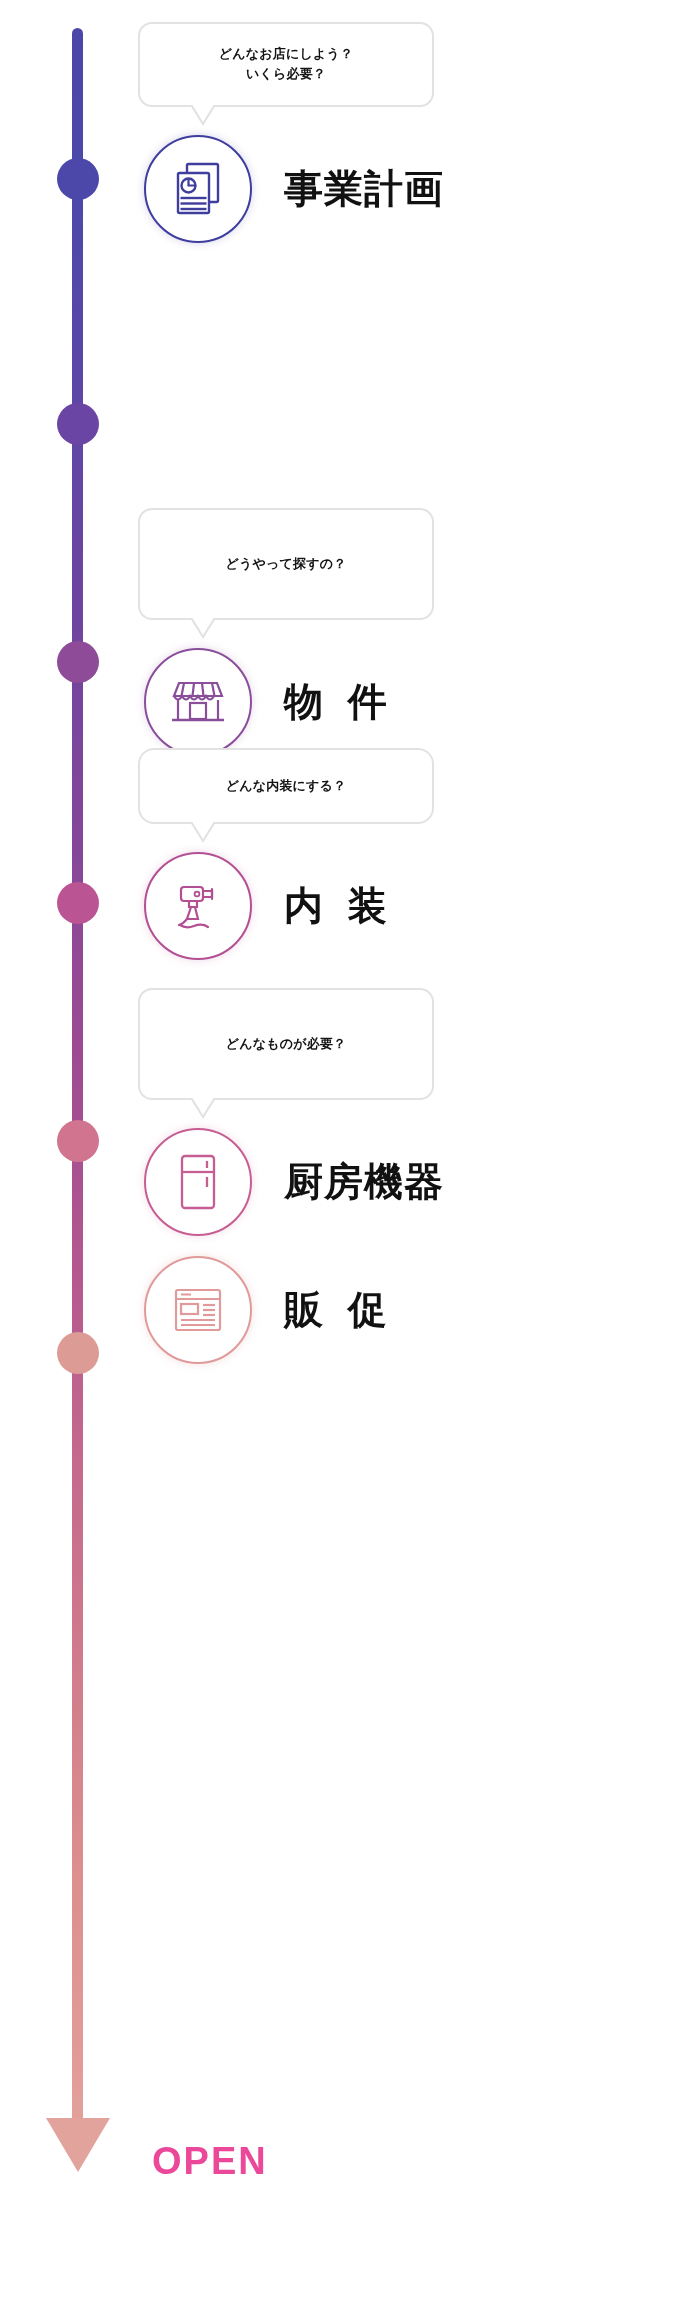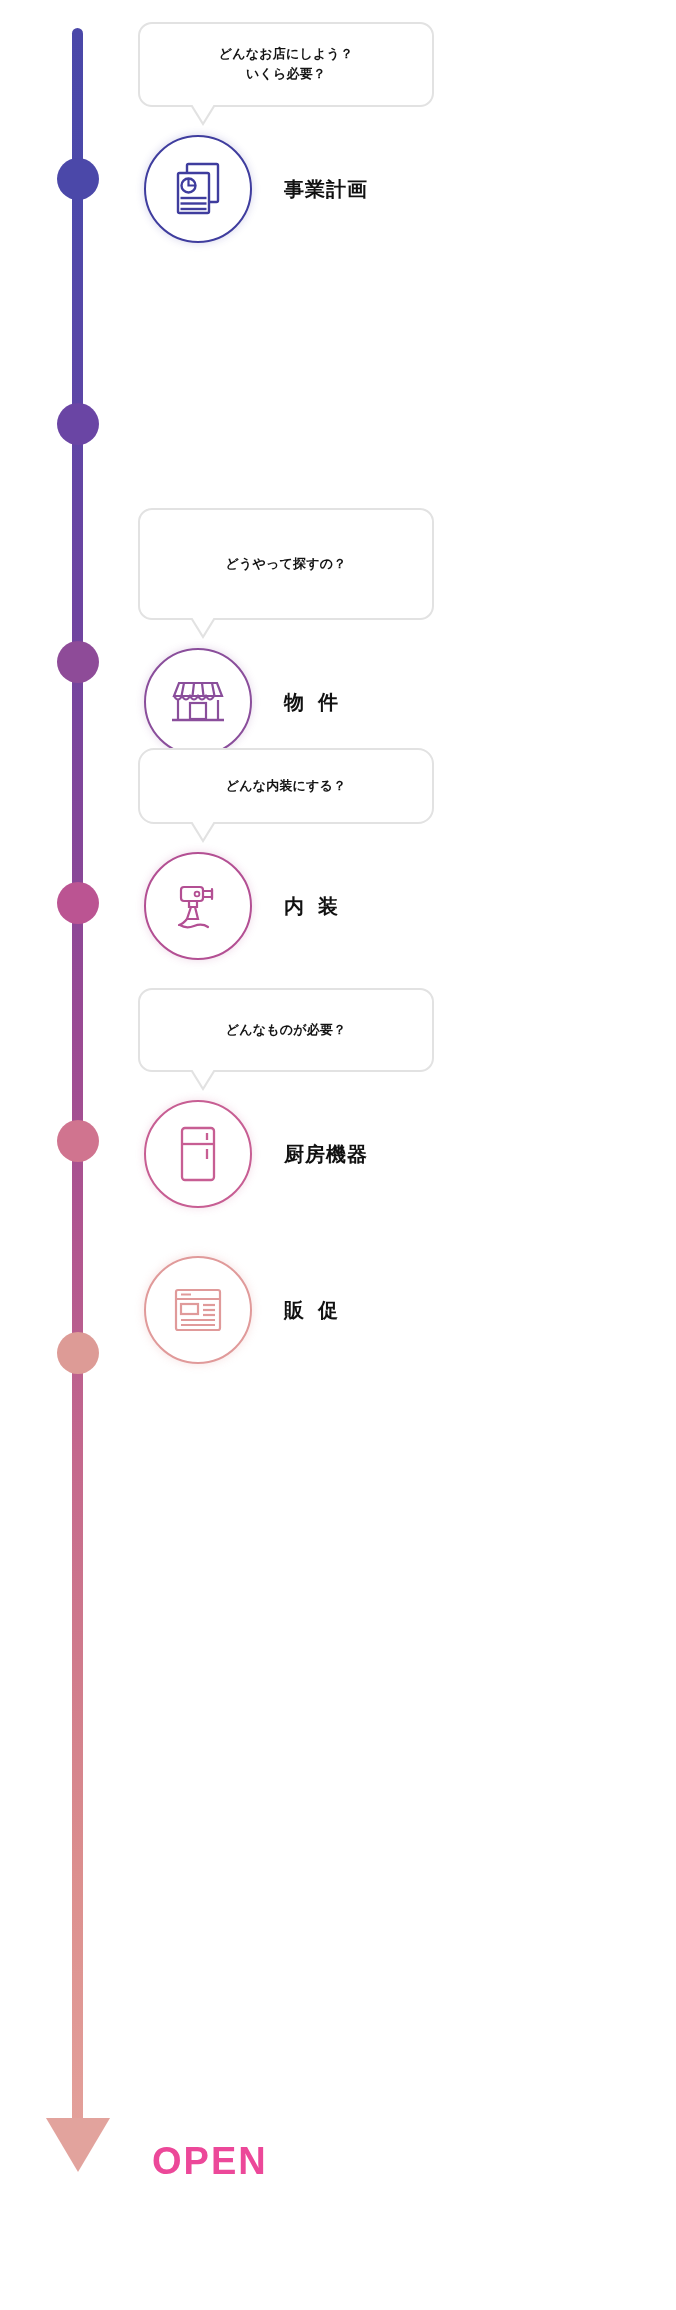--- a/index.html
+++ b/index.html
@@ -101,21 +101,21 @@
     border-radius: 50%;
     border: 2.5px solid #3f3d9e;
     background: #fff;
     flex: 0 0 auto;
     display: flex; align-items: center; justify-content: center;
     margin-left: 6px;
   }
   .icon-circle svg { display: block; }
   .step-label {
     margin-left: 32px;
-    font-size: 20px;
+    font-size: 39px;
     font-weight: 700;
     color: #111111;
     letter-spacing: 1px;
     white-space: pre;
   }
 
   
   .open-text {
     position: absolute;
     left: 152px; top: 2140px;
@@ -205,21 +205,21 @@
             <path d="M13 50 q6 4 14 1 q8 -3 14 1" stroke-width="2.2"></path>
             <circle cx="30" cy="19" r="2.4" stroke-width="1.8"></circle>
           </svg>
         </span>
       </div>
       <div class="step-label">内  装</div>
     </div>
   </div>
 
   <div class="step" style="top:988px;">
-    <div class="bubble" style="padding:30px 10px;text-align:center;">
+    <div class="bubble" style="padding:44px 10px;text-align:center;">
       <div class="bubble-text">どんなものが必要？</div>
     </div>
     <div class="icon-row">
       <div class="icon-circle" style="border-color:#c75e93;box-shadow:0 0 9px rgba(199,94,147,.22);">
         <span>
           <svg width="50" height="62" viewBox="0 0 50 62" fill="none" stroke="#c75e93" stroke-width="2.3">
             <rect x="9" y="5" width="32" height="52" rx="3"></rect>
             <line x1="9" y1="21" x2="41" y2="21"></line>
             <line x1="34" y1="10" x2="34" y2="17"></line>
             <line x1="34" y1="26" x2="34" y2="36"></line>

